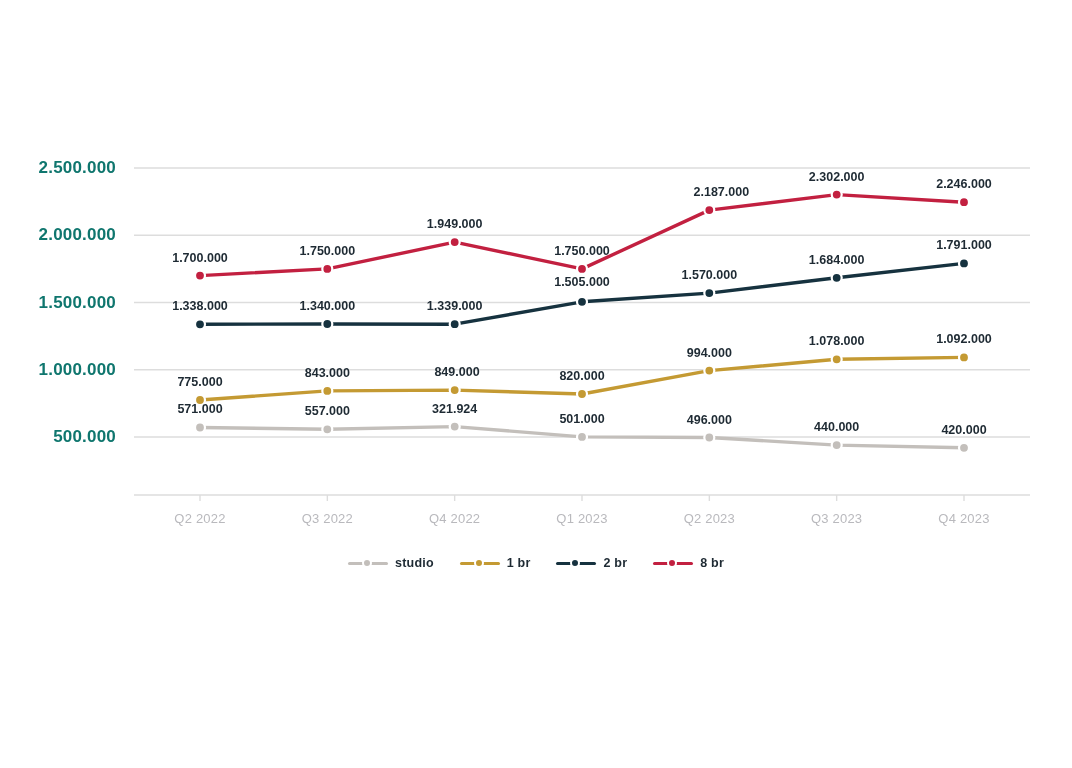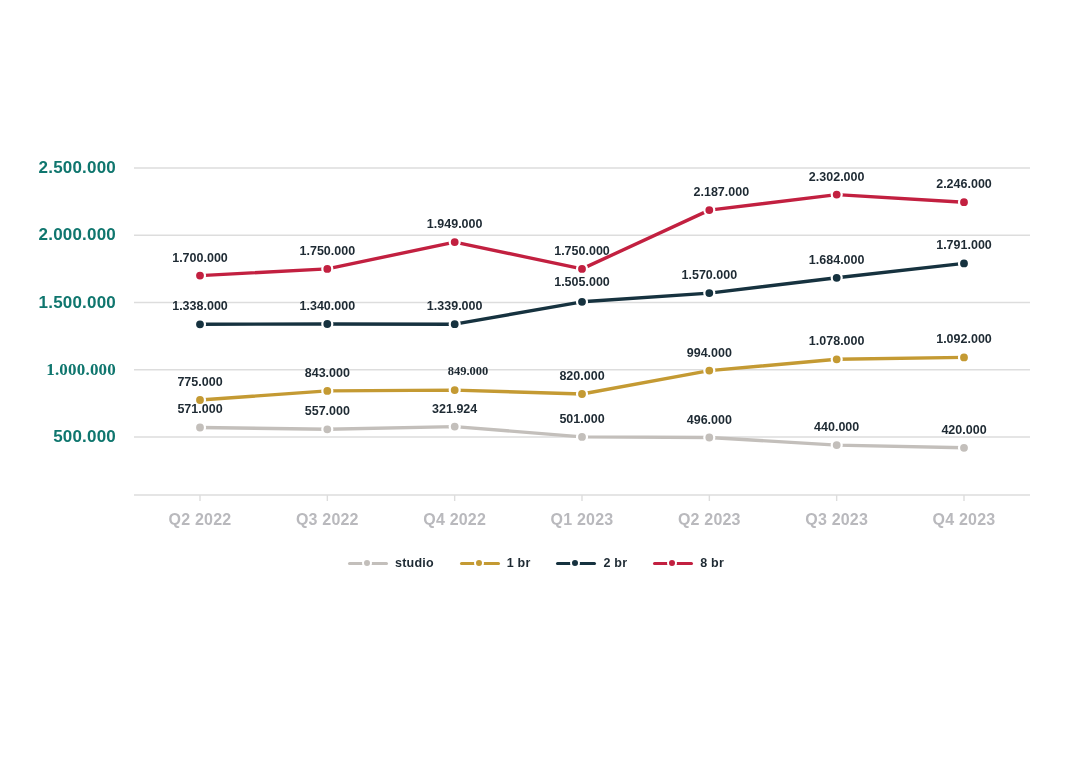--- a/index.html
+++ b/index.html
@@ -29,22 +29,22 @@
     position: absolute;
     font-size: 17px;
     font-weight: bold;
     color: #0f766e;
     letter-spacing: 0.2px;
     text-align: right;
     transform: translateY(-50%);
   }
   .x-tick-label {
     position: absolute;
-    font-size: 16px;
-    font-weight: bold;
+    font-size: 13px;
+    font-weight: normal;
     color: #b9b9bd;
     letter-spacing: 0.2px;
     text-align: center;
     transform: translateX(-50%);
   }
   .pt-label {
     position: absolute;
     font-size: 12.5px;
     font-weight: bold;
     color: #1e2a33;
@@ -142,21 +142,21 @@
       <circle cx="200.0" cy="275.6" r="5" fill="#c22040" stroke="#ffffff" stroke-width="2.2"></circle>
       <circle cx="327.3" cy="268.9" r="5" fill="#c22040" stroke="#ffffff" stroke-width="2.2"></circle>
       <circle cx="454.7" cy="242.1" r="5" fill="#c22040" stroke="#ffffff" stroke-width="2.2"></circle>
       <circle cx="582.0" cy="268.9" r="5" fill="#c22040" stroke="#ffffff" stroke-width="2.2"></circle>
       <circle cx="709.3" cy="210.1" r="5" fill="#c22040" stroke="#ffffff" stroke-width="2.2"></circle>
       <circle cx="836.7" cy="194.6" r="5" fill="#c22040" stroke="#ffffff" stroke-width="2.2"></circle>
       <circle cx="964.0" cy="202.2" r="5" fill="#c22040" stroke="#ffffff" stroke-width="2.2"></circle>
     </svg>
   <div id="y-axis">
       <div class="y-tick-label" style="left: 18px; width: 98px; top: 437px;">500.000</div>
-      <div class="y-tick-label" style="left: 18px; width: 98px; top: 369.75px; font-family: Liberation Serif, serif;">1.000.000</div>
+      <div class="y-tick-label" style="left: 18px; width: 98px; top: 369.75px;">1.000.000</div>
       <div class="y-tick-label" style="left: 18px; width: 98px; top: 302.5px;">1.500.000</div>
       <div class="y-tick-label" style="left: 18px; width: 98px; top: 235.25px;">2.000.000</div>
       <div class="y-tick-label" style="left: 18px; width: 98px; top: 168px;">2.500.000</div>
     </div>
   <div id="x-axis">
       <div class="x-tick-label" style="left: 200px; top: 511px;">Q2 2022</div>
       <div class="x-tick-label" style="left: 327.333px; top: 511px;">Q3 2022</div>
       <div class="x-tick-label" style="left: 454.667px; top: 511px;">Q4 2022</div>
       <div class="x-tick-label" style="left: 582px; top: 511px;">Q1 2023</div>
       <div class="x-tick-label" style="left: 709.333px; top: 511px;">Q2 2023</div>
@@ -166,21 +166,21 @@
   <div id="point-labels">
       <div class="pt-label" style="left: 200px; top: 416.45px;">571.000</div>
       <div class="pt-label" style="left: 327.333px; top: 418.334px;">557.000</div>
       <div class="pt-label" style="left: 454.667px; top: 415.644px;">321.924</div>
       <div class="pt-label" style="left: 582px; top: 425.865px;">501.000</div>
       <div class="pt-label" style="left: 709.333px; top: 426.538px;">496.000</div>
       <div class="pt-label" style="left: 836.667px; top: 434.07px;">440.000</div>
       <div class="pt-label" style="left: 964px; top: 436.76px;">420.000</div>
       <div class="pt-label" style="left: 200px; top: 389.012px;">775.000</div>
       <div class="pt-label" style="left: 327.333px; top: 379.866px;">843.000</div>
-      <div class="pt-label" style="left: 468px; top: 379.06px; font-family: Liberation Serif, serif;">849.000</div>
+      <div class="pt-label" style="left: 457px; top: 379.06px;">849.000</div>
       <div class="pt-label" style="left: 582px; top: 382.96px;">820.000</div>
       <div class="pt-label" style="left: 709.333px; top: 359.557px;">994.000</div>
       <div class="pt-label" style="left: 836.667px; top: 348.259px;">1.078.000</div>
       <div class="pt-label" style="left: 964px; top: 346.376px;">1.092.000</div>
       <div class="pt-label" style="left: 200px; top: 313.289px;">1.338.000</div>
       <div class="pt-label" style="left: 327.333px; top: 313.02px;">1.340.000</div>
       <div class="pt-label" style="left: 454.667px; top: 313.154px;">1.339.000</div>
       <div class="pt-label" style="left: 582px; top: 289px;">1.505.000</div>
       <div class="pt-label" style="left: 709.333px; top: 282.085px;">1.570.000</div>
       <div class="pt-label" style="left: 836.667px; top: 266.752px;">1.684.000</div>

